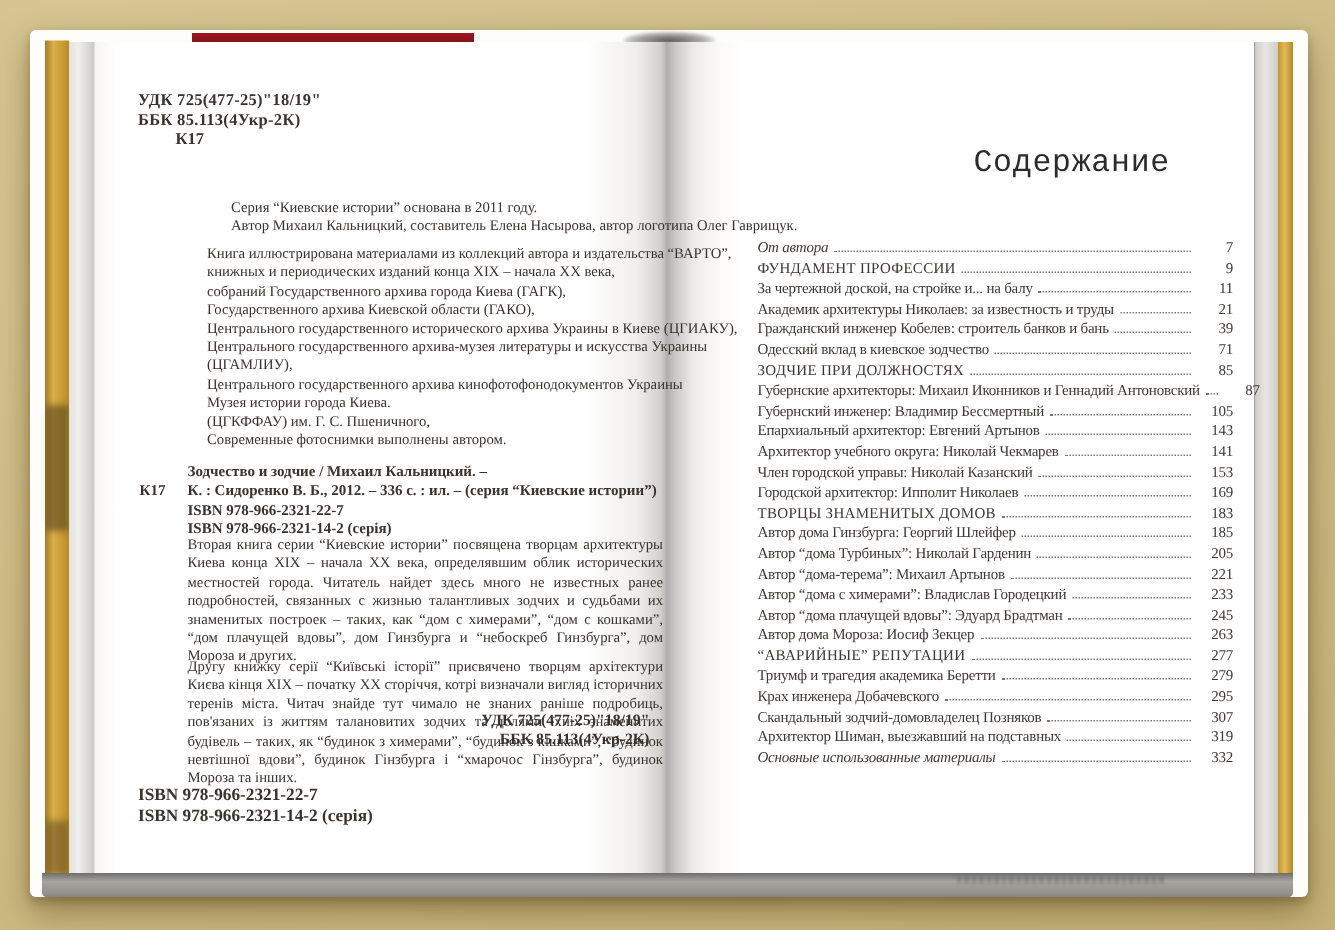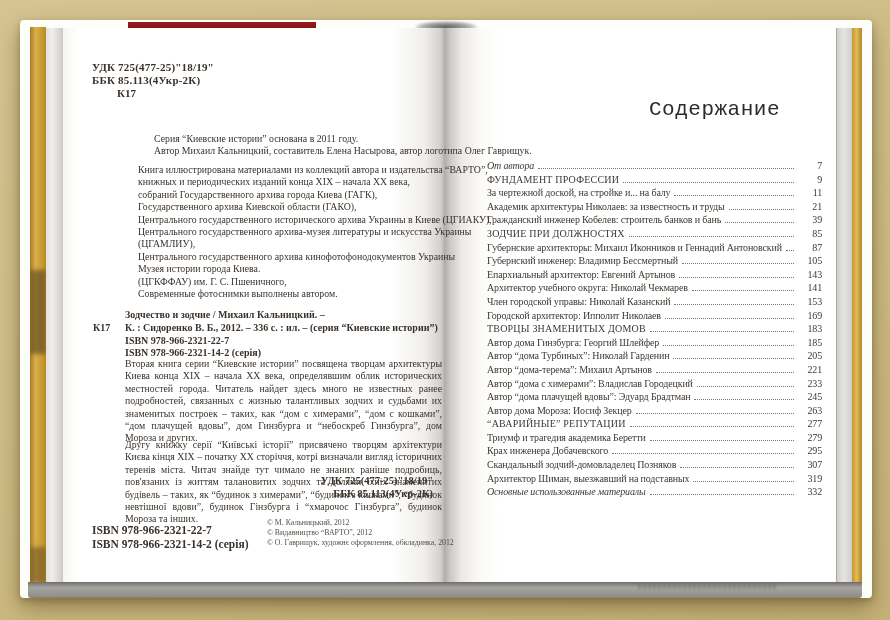--- a/index.html
+++ b/index.html
@@ -48,21 +48,21 @@
   .udk-bottom{left:250px;top:474px;width:183px;font-size:10.5px;line-height:13px;text-align:right;}
   .isbn-bottom{left:92px;top:524px;font-size:11.5px;line-height:13.5px;}
   .copyright{left:267px;top:518px;font-size:7.8px;line-height:10px;color:#554f48;}
 
   
   .toc-title{left:480px;top:98px;width:300px;text-align:right;
     font-family:Liberation Mono, monospace;font-weight:400;font-size:21px;
     letter-spacing:.5px;color:#2d2b29;}
   .toc{left:487px;top:160px;width:335px;font-size:10px;letter-spacing:-.15px;color:#3f3832;}
   .toc-row{display:flex;align-items:baseline;height:13.6px;}
-  .toc-label{white-space:nowrap;}
+  .toc-label{white-space:nowrap;margin-left:18px;}
   .toc-dots{flex:1 1 auto;min-width:8px;border-bottom:1px dotted #7a7268;margin:0 2px 3px 4px;}
   .toc-page{flex:0 0 26px;text-align:right;}
   .toc-row.italic .toc-label{font-style:italic;}
   .toc-row.section .toc-label{letter-spacing:.2px;}
 </style>
 </head>
 <body>
 
 <div class="scene">
 
@@ -118,25 +118,20 @@
   <div class="txt annot">Вторая книга серии “Киевские истории” посвящена творцам архитектуры Киева конца XIX – начала XX века, определявшим облик исторических местностей города. Читатель найдет здесь много не известных ранее подробностей, связанных с жизнью талантливых зодчих и судьбами их знаменитых построек – таких, как “дом с химерами”, “дом с кошками”, “дом плачущей вдовы”, дом Гинзбурга и “небоскреб Гинзбурга”, дом Мороза и других.</div>
   <div class="txt annot annot2">Другу книжку серії “Київські історії” присвячено творцям архітектури Києва кінця XIX – початку XX сторіччя, котрі визначали вигляд історичних теренів міста. Читач знайде тут чимало не знаних раніше подробиць, пов'язаних із життям талановитих зодчих та долями їхніх знаменитих будівель – таких, як “будинок з химерами”, “будинок з кішками”, “будинок невтішної вдови”, будинок Гінзбурга і “хмарочос Гінзбурга”, будинок Мороза та інших.</div>
   <div class="txt b udk-bottom lines">
       <div>УДК 725(477-25)"18/19"</div>
       <div>ББК 85.113(4Укр-2К)</div>
     </div>
   <div class="txt b isbn-bottom lines">
       <div>ISBN 978-966-2321-22-7</div>
       <div>ISBN 978-966-2321-14-2 (серія)</div>
     </div>
-  <div class="txt copyright lines">
-      <div>© М. Кальницький, 2012</div>
-      <div>© Видавництво “ВАРТО”, 2012</div>
-      <div>© О. Гаврищук, художнє оформлення, обкладинка, 2012</div>
-    </div>
 
   <div class="txt toc-title">Содержание</div>
   <div class="txt toc" id="toc-list">
       <div class="toc-row italic">
         <span class="toc-label">От автора</span>
         <span class="toc-dots"></span>
         <span class="toc-page">7</span>
       </div>
       <div class="toc-row section">
         <span class="toc-label">ФУНДАМЕНТ ПРОФЕССИИ</span>
@@ -151,20 +146,25 @@
       <div class="toc-row normal">
         <span class="toc-label">Академик архитектуры Николаев: за известность и труды</span>
         <span class="toc-dots"></span>
         <span class="toc-page">21</span>
       </div>
       <div class="toc-row normal">
         <span class="toc-label">Гражданский инженер Кобелев: строитель банков и бань</span>
         <span class="toc-dots"></span>
         <span class="toc-page">39</span>
       </div>
+      <div class="toc-row normal">
+        <span class="toc-label">Одесский вклад в киевское зодчество</span>
+        <span class="toc-dots"></span>
+        <span class="toc-page">71</span>
+      </div>
       <div class="toc-row section">
         <span class="toc-label">ЗОДЧИЕ ПРИ ДОЛЖНОСТЯХ</span>
         <span class="toc-dots"></span>
         <span class="toc-page">85</span>
       </div>
       <div class="toc-row normal">
         <span class="toc-label">Губернские архитекторы: Михаил Иконников и Геннадий Антоновский</span>
         <span class="toc-dots"></span>
         <span class="toc-page">87</span>
       </div>

